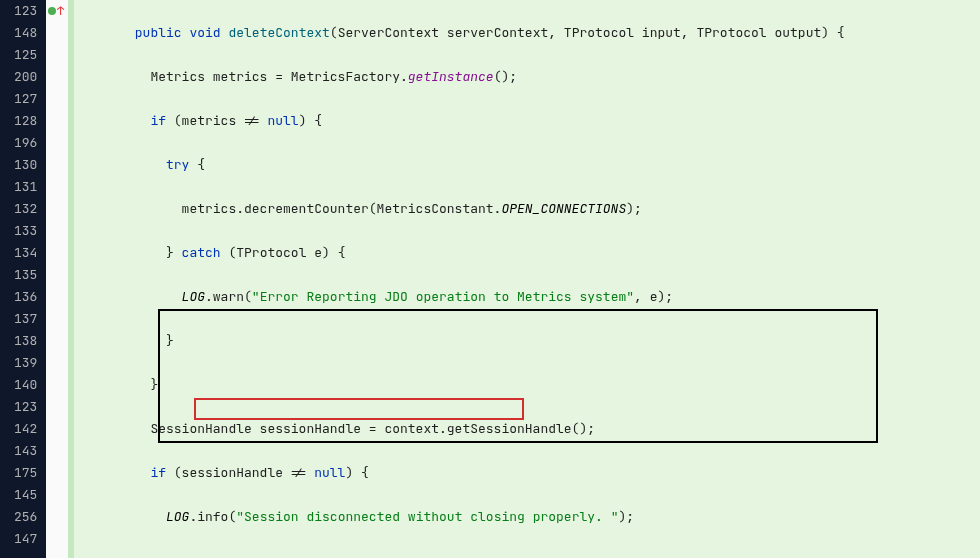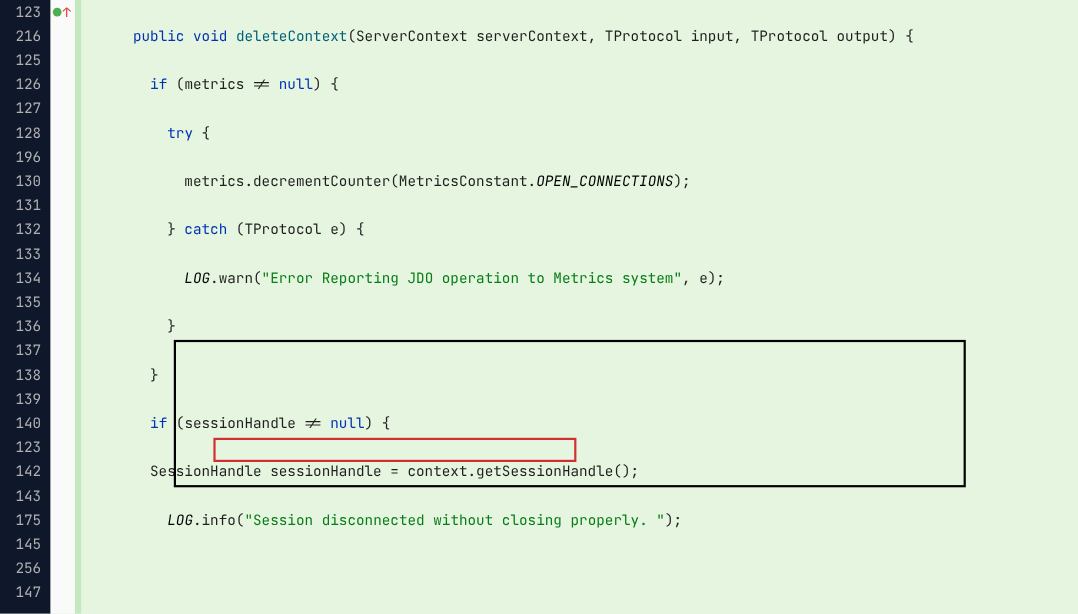--- a/index.html
+++ b/index.html
@@ -50,21 +50,21 @@
     line-height: 1;
     display: inline-block;
   }
   .change-strip {
     width: 6px;
     background: #c5e8c1;
     flex-shrink: 0;
   }
   .code {
     background: #e6f5e0;
-    padding-left: 0;
+    padding-left: 14px;
     position: relative;
     white-space: pre;
     flex: 1;
   }
   .line { height: 22px; }
   .kw { color: #0033b3; }
   .mname { color: #00627a; }
   .fld-it { color: #871094; font-style: italic; }
   .const { color: #000000; font-style: italic; }
   .str { color: #067d17; }
@@ -78,23 +78,23 @@
     border: 2px solid #d32f2f;
     pointer-events: none;
   }
 </style>
 </head>
 <body>
 
 <div class="editor">
   <div class="gutter">
     <div class="ln">123</div>
-    <div class="ln">216</div>
+    <div class="ln">148</div>
     <div class="ln">125</div>
-    <div class="ln">126</div>
+    <div class="ln">200</div>
     <div class="ln">127</div>
     <div class="ln">128</div>
     <div class="ln">196</div>
     <div class="ln">130</div>
     <div class="ln">131</div>
     <div class="ln">132</div>
     <div class="ln">133</div>
     <div class="ln">134</div>
     <div class="ln">135</div>
     <div class="ln">136</div>
@@ -115,29 +115,30 @@
     <div class="marker">
       <span class="dot"></span>
       <span class="arrow-up">↑</span>
     </div>
   </div>
 
   <div class="change-strip"></div>
 
   <div class="code">
 <div class="line"><span>      </span><span class="kw">public</span> <span class="kw">void</span> <span class="mname">deleteContext</span><span>(ServerContext serverContext, TProtocol input, TProtocol output) {</span></div>
+<div class="line"><span>        Metrics metrics = MetricsFactory.</span><span class="fld-it">getInstance</span><span>();</span></div>
 <div class="line"><span>        </span><span class="kw">if</span><span> (metrics != </span><span class="kw">null</span><span>) {</span></div>
 <div class="line"><span>          </span><span class="kw">try</span><span> {</span></div>
 <div class="line"><span>            metrics.decrementCounter(MetricsConstant.</span><span class="const">OPEN_CONNECTIONS</span><span>);</span></div>
 <div class="line"><span>          } </span><span class="kw">catch</span><span> (TProtocol e) {</span></div>
 <div class="line"><span>            </span><span class="const">LOG</span><span>.warn(</span><span class="str">"Error Reporting JDO operation to Metrics system"</span><span>, e);</span></div>
 <div class="line"><span>          }</span></div>
 <div class="line"><span>        }</span></div>
+<div class="line"><span>        SessionHandle sessionHandle = context.getSessionHandle();</span></div>
 <div class="line"><span>        </span><span class="kw">if</span><span> (sessionHandle != </span><span class="kw">null</span><span>) {</span></div>
-<div class="line"><span>        SessionHandle sessionHandle = context.getSessionHandle();</span></div>
 <div class="line"><span>          </span><span class="const">LOG</span><span>.info(</span><span class="str">"Session disconnected without closing properly. "</span><span>);</span></div>
 
 
 
 
 
 
 
 
 

